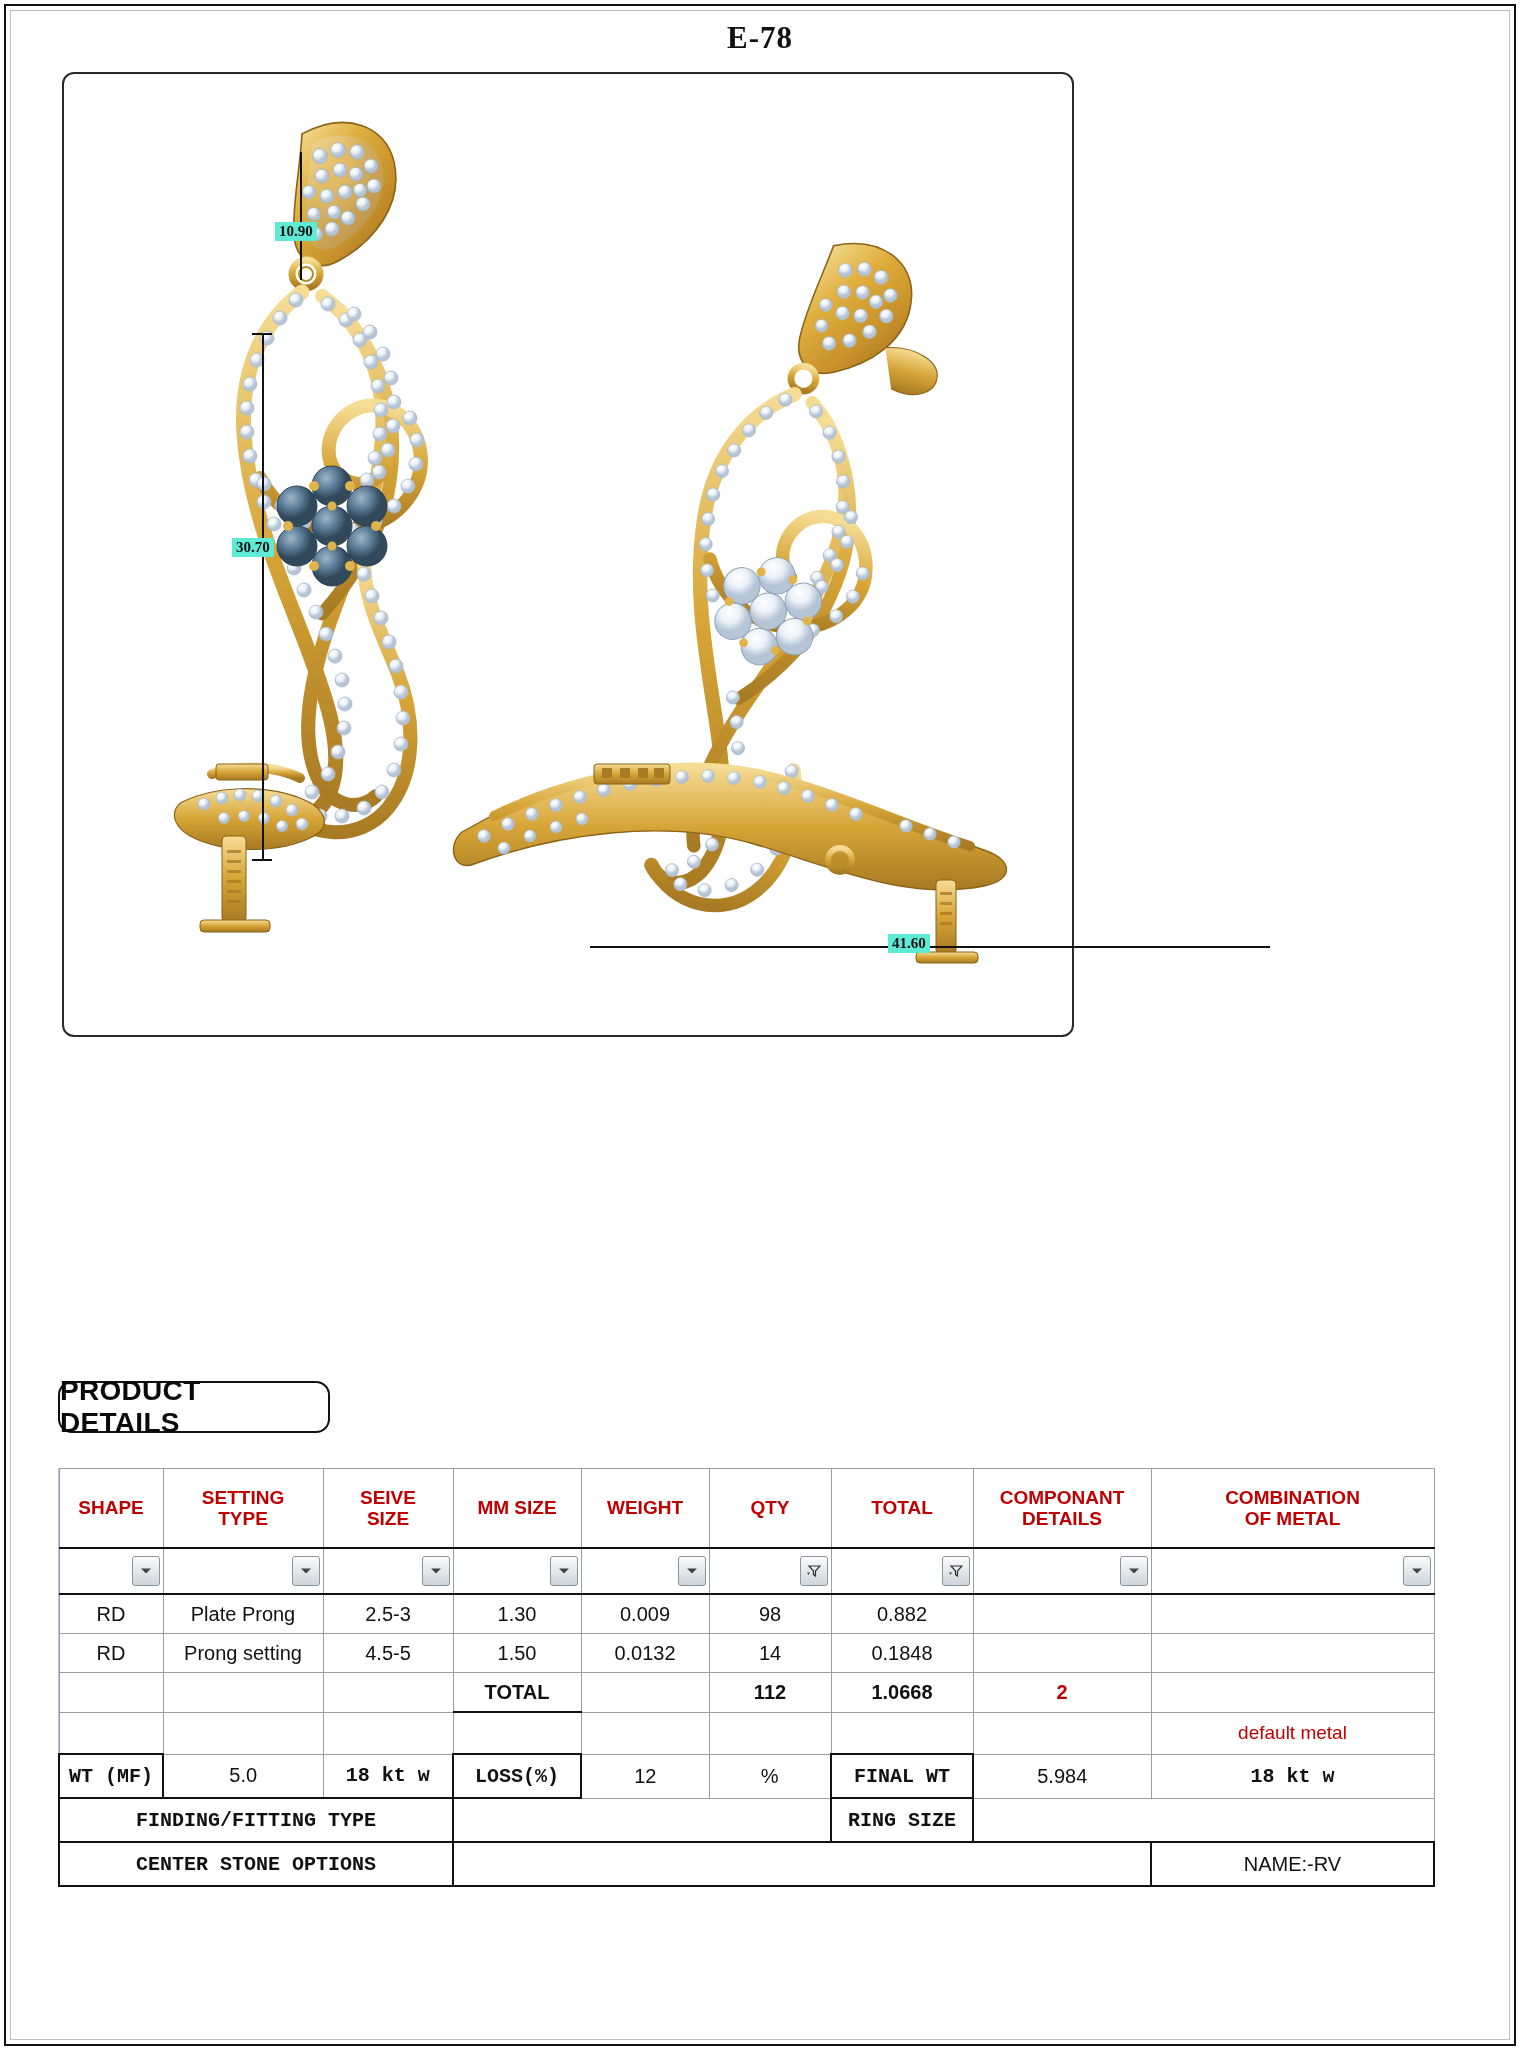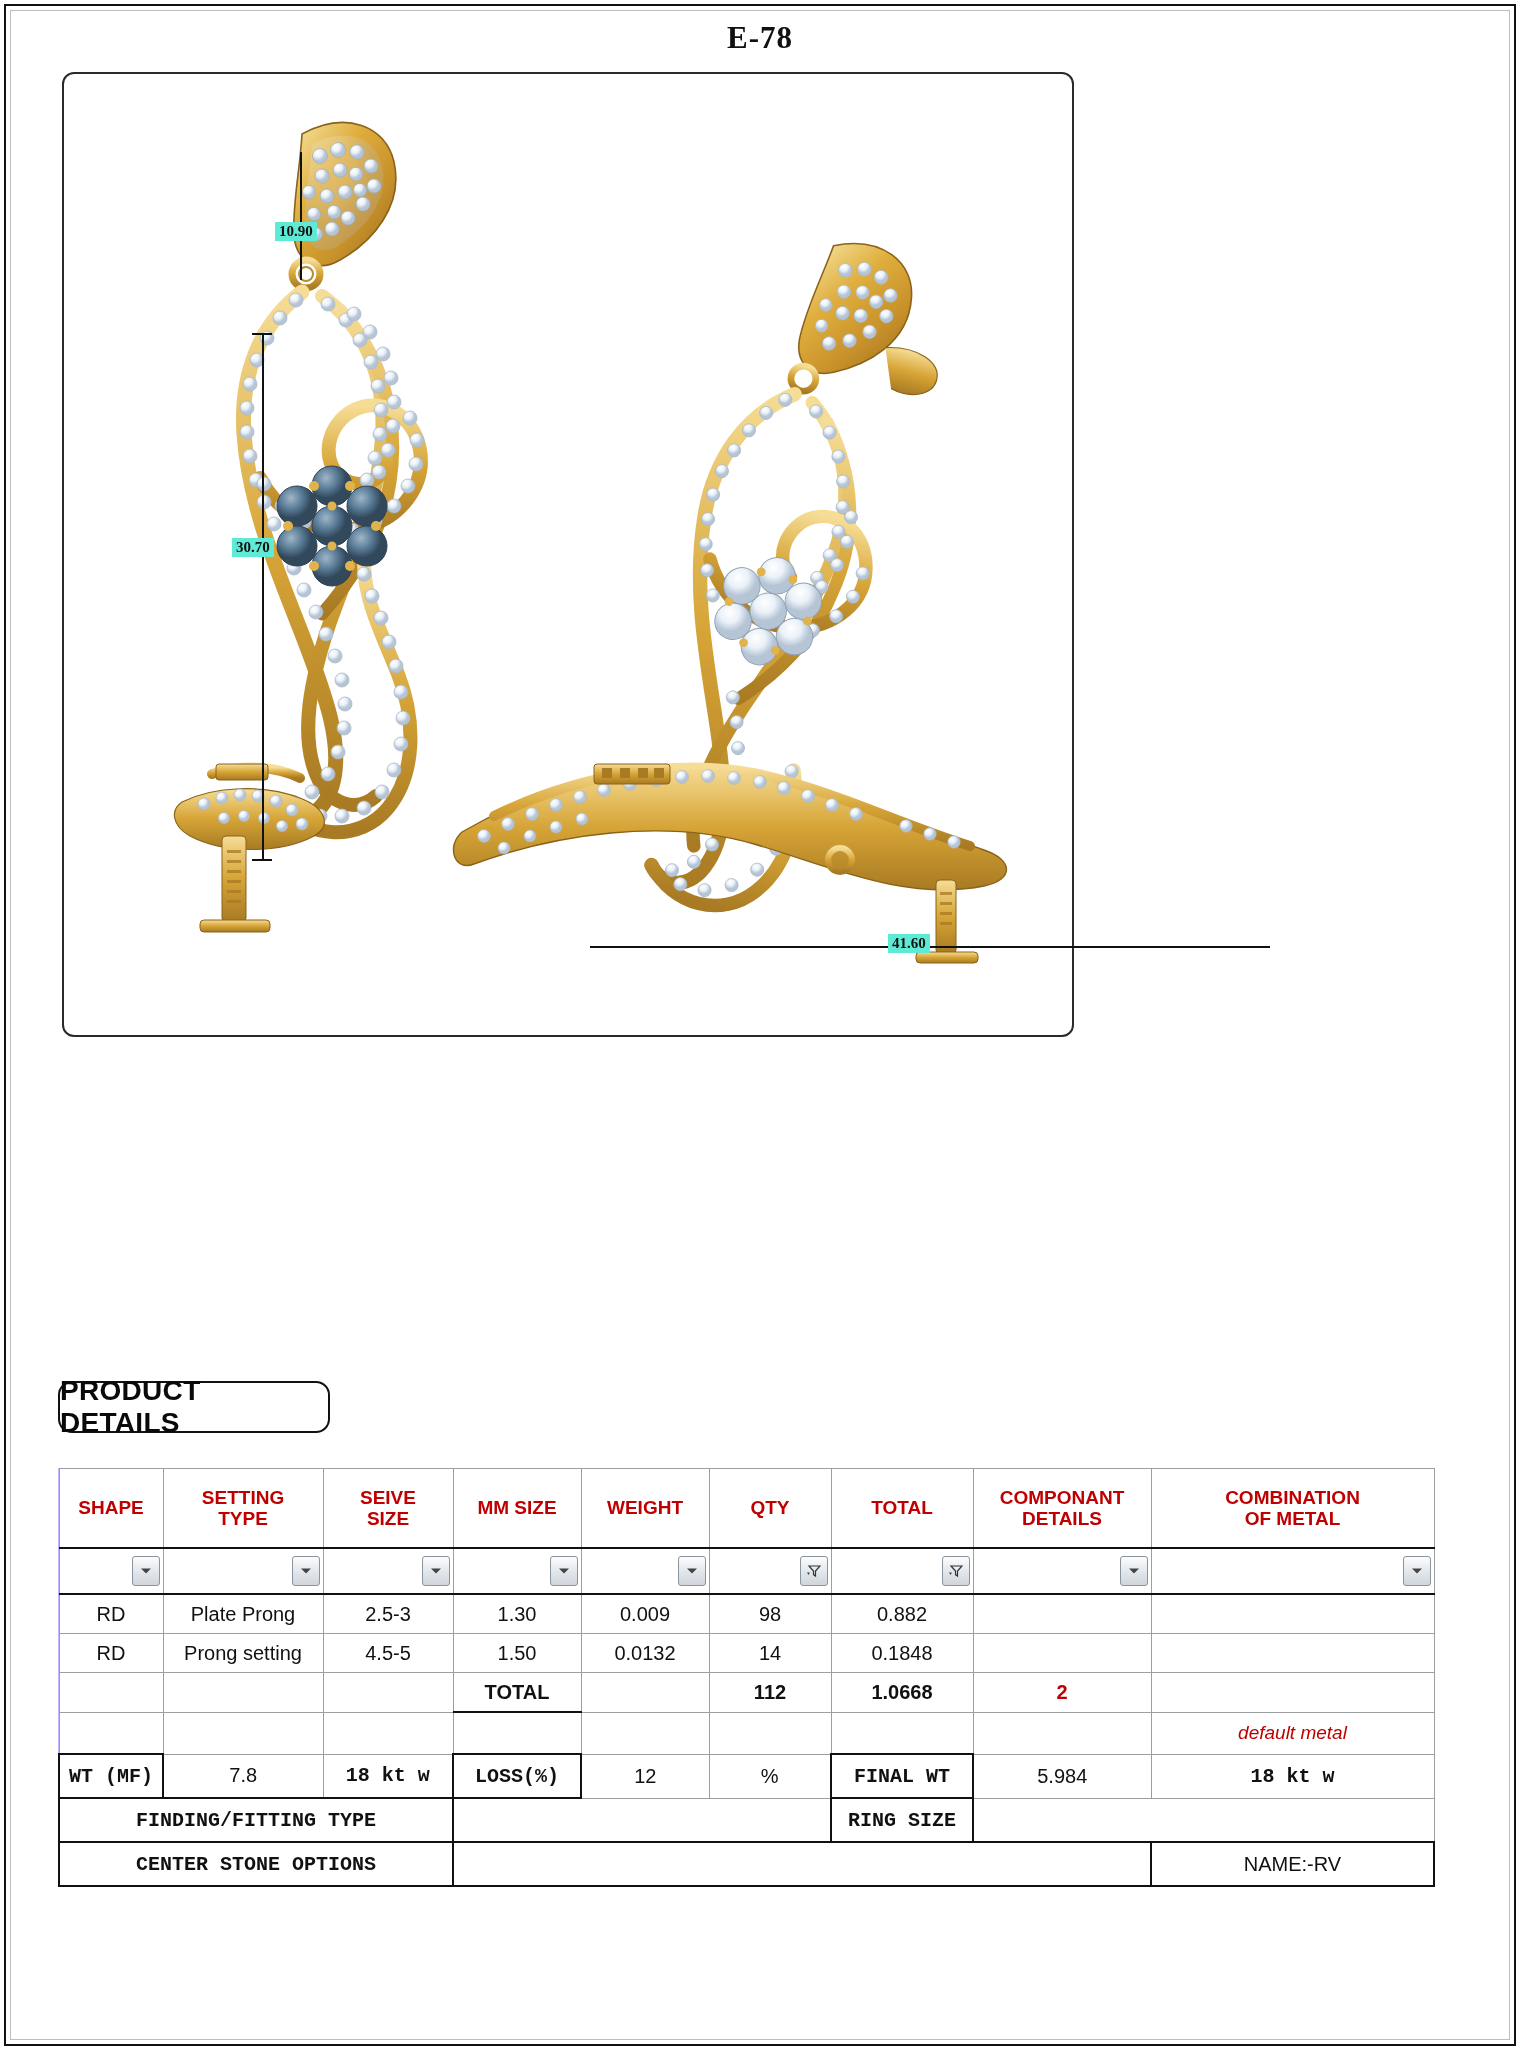--- a/index.html
+++ b/index.html
@@ -89,21 +89,21 @@
   .fbtn{
     position:absolute;right:3px;top:50%;transform:translateY(-50%);
     width:26px;height:28px;border:1px solid #8a949e;border-radius:3px;
     background:linear-gradient(180deg,#fbfcfd 0%,#e3e7eb 52%,#cfd5db 100%);
     display:flex;align-items:center;justify-content:center;
   }
   .fbtn svg{display:block;}
 
   .datarow td{height:34px;font-size:20px;}
   .totalrow td{height:34px;font-weight:bold;font-size:20px;}
-  .blankrow td{height:36px;font-style:italic;}
+  .blankrow td{height:36px;}
   .red{color:#c00000;}
   .bold{font-weight:bold;font-family:Liberation Mono, monospace;}
   .left{text-align:left;padding-left:6px;}
   .lastrow td{height:38px;font-size:20px;}
 </style>
 </head>
 <body>
 
 <div class="page">
 
@@ -630,21 +630,21 @@
         <td></td>
         <td></td>
         <td></td>
         <td></td>
         <td></td>
         <td class="red">default metal</td>
       </tr>
 
       <tr class="lastrow">
         <td class="box-all bold">WT (MF)</td>
-        <td>7.8</td>
+        <td>5.0</td>
         <td class="bold">18 kt w</td>
         <td class="box-all bold">LOSS(%)</td>
         <td>12</td>
         <td>%</td>
         <td class="box-all bold">FINAL WT</td>
         <td>5.984</td>
         <td class="bold">18 kt w</td>
       </tr>
 
       <tr class="lastrow">

